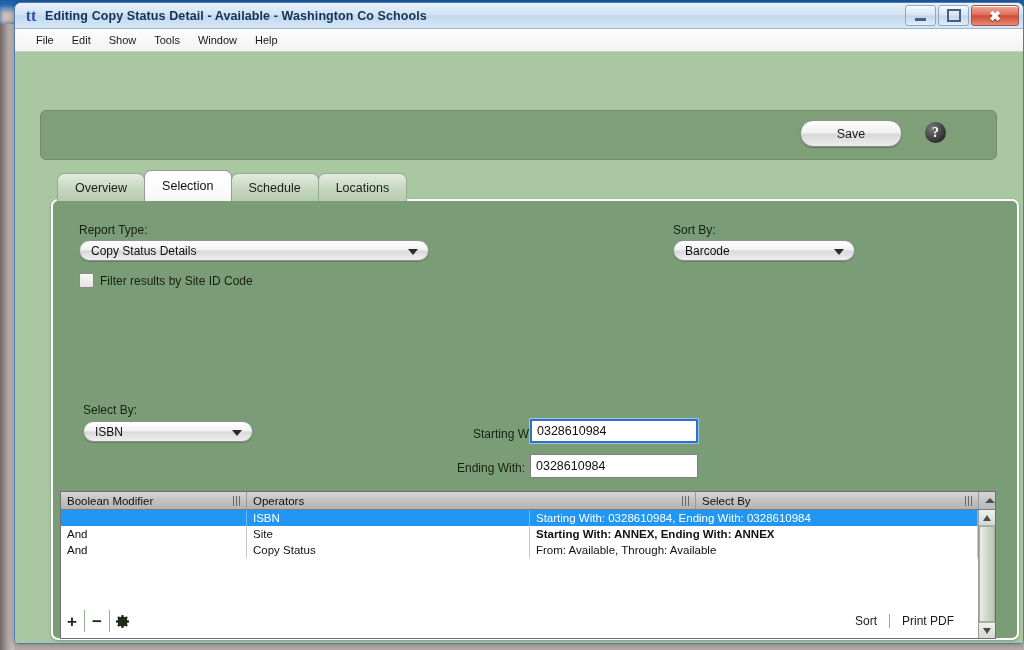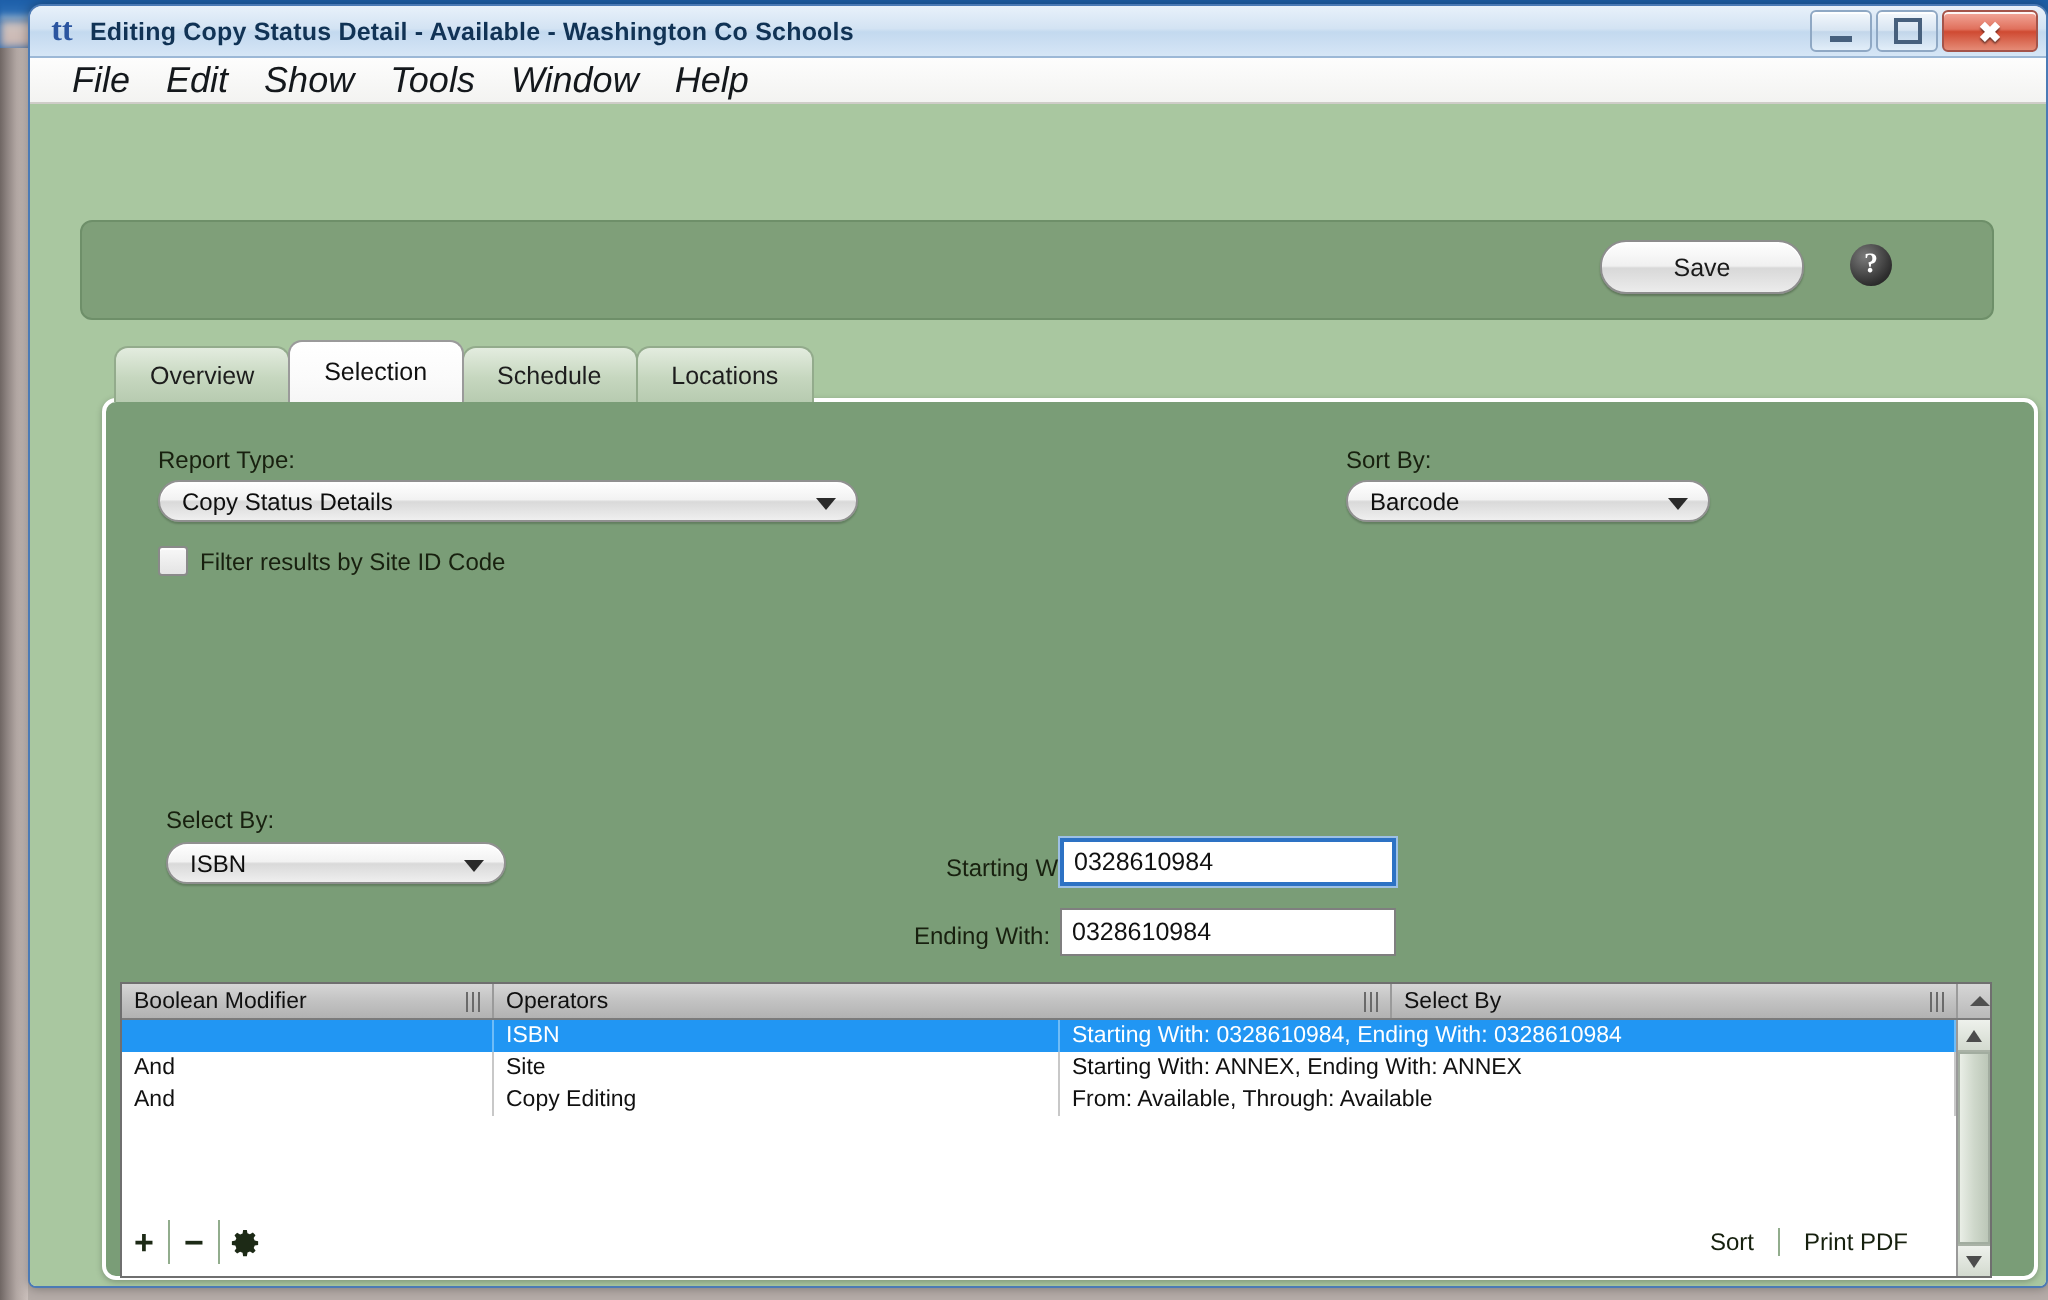--- a/index.html
+++ b/index.html
@@ -100,21 +100,21 @@
   }
 
   
   .menubar {
     height: 22px;
     background: linear-gradient(180deg,#fdfdfd 0%,#f3f3f1 100%);
     border-bottom: 1px solid #cfcdc8;
     display: flex; align-items: center; padding-left: 12px;
   }
   .menu-item {
-    font-size: 18px; color: #14181c; padding: 2px 9px; white-space: nowrap; font-style: italic;
+    font-size: 11px; color: #14181c; padding: 2px 9px; white-space: nowrap;
   }
 
   
   .appbody {
     position: relative;
     height: 592px;
     background: #a9c7a0;
     padding: 6px 8px 8px 8px;
     box-sizing: border-box;
   }
@@ -466,26 +466,26 @@
 
                 <div class="trow sel">
                   <div class="td" style="width:186px;"></div>
                   <div class="td" style="width:283px;">ISBN</div>
                   <div class="td" style="flex:1;">Starting With: 0328610984, Ending With: 0328610984</div>
                 </div>
 
                 <div class="trow">
                   <div class="td" style="width:186px;">And</div>
                   <div class="td" style="width:283px;">Site</div>
-                  <div class="td" style="flex:1;">Starting With: ANNEX, Ending With: ANNEX</div>
+                  <div class="td" style="flex:1;font-weight:bold;">Starting With: ANNEX, Ending With: ANNEX</div>
                 </div>
 
                 <div class="trow">
                   <div class="td" style="width:186px;">And</div>
-                  <div class="td" style="width:283px;">Copy Editing</div>
+                  <div class="td" style="width:283px;">Copy Status</div>
                   <div class="td" style="flex:1;">From: Available, Through: Available</div>
                 </div>
 
               </div>
 
               <div class="vscroll">
                 <div class="sb-arrow">
                   <span class="sb-up"></span>
                 </div>
                 <div class="sb-track">

